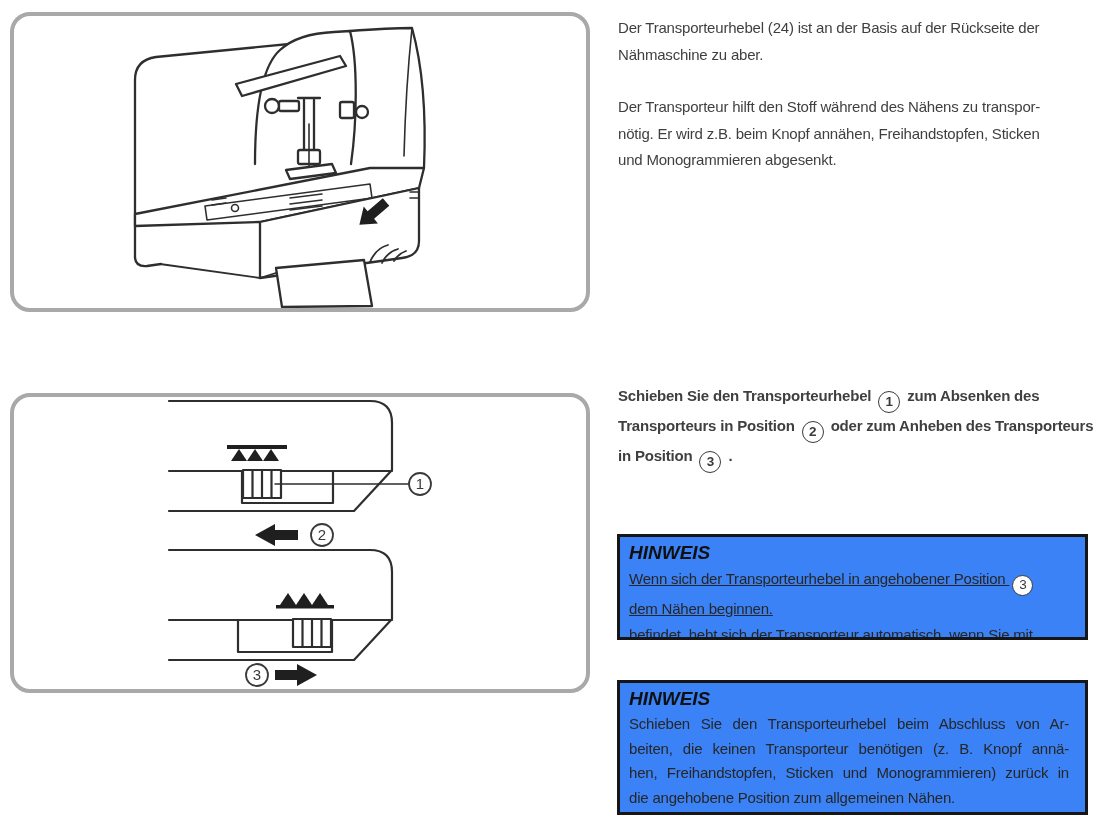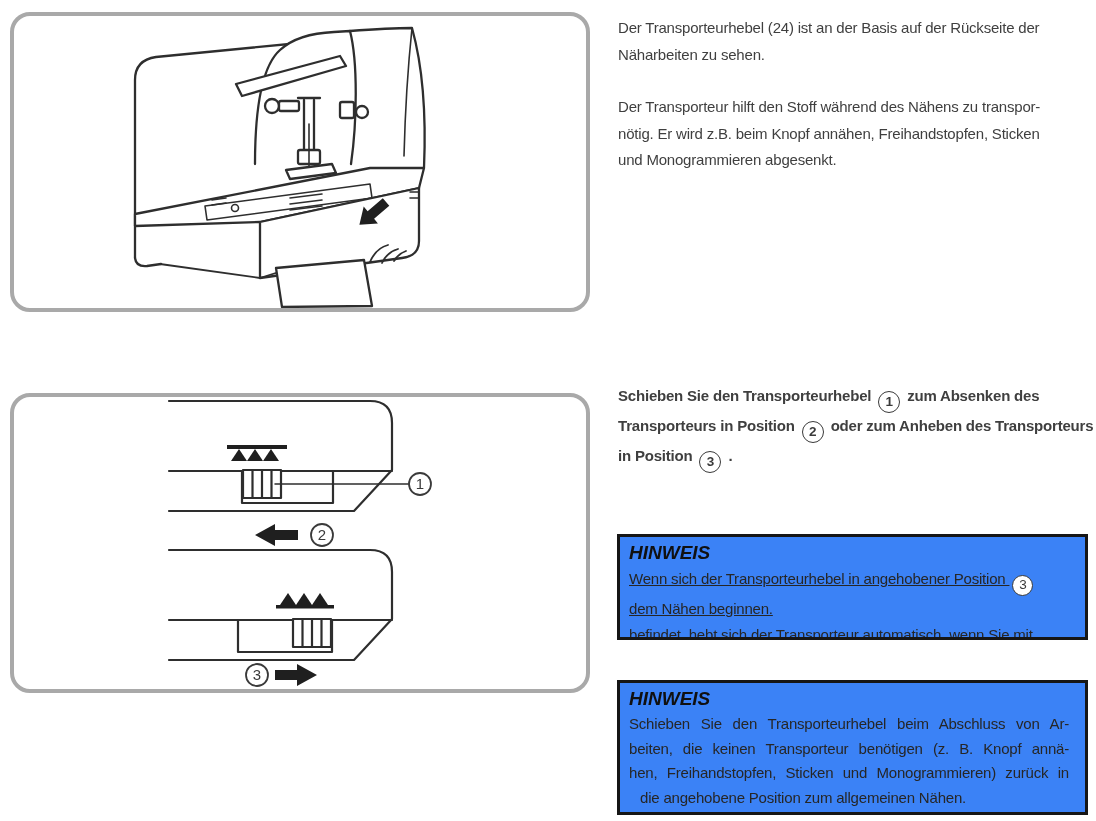--- a/index.html
+++ b/index.html
@@ -38,21 +38,21 @@
     padding:5px 16px 0 9px;color:#262626;font-size:15px;letter-spacing:-0.2px;
   }
   .note .title{
     font-weight:bold;font-style:italic;font-size:19px;line-height:22px;
     letter-spacing:0;color:#101010;margin-bottom:2px;
   }
   #note1{top:534px;height:106px;}
   #note1 .tline{white-space:nowrap;line-height:25.5px;text-decoration:underline;}
   #note2{top:680px;height:135px;}
   #note2 .tline{line-height:24.5px;text-align:justify;text-align-last:justify;}
-  #note2 .tline:last-child{text-align-last:left;margin-left:11px;}
+  #note2 .tline:last-child{text-align-last:left;}
   .note .cnum{width:21px;height:21px;line-height:18px;vertical-align:-5px;}
 </style>
 </head>
 <body>
 
 <div id="fig1" class="fig">
   <svg width="572" height="292" viewBox="0 0 572 292">
     <g stroke="#2e2e2e" stroke-width="2.3" fill="none" stroke-linejoin="round" stroke-linecap="round">
 
       <path d="M121,242 V64 Q121,44 142,41 L296,26"></path>
@@ -141,21 +141,21 @@
       <text x="406" y="92">1</text>
       <text x="308" y="143">2</text>
       <text x="243" y="283">3</text>
     </g>
   </svg>
 </div>
 
 <div id="intro" class="textblock">
   <div class="para">
       <div class="tline">Der Transporteurhebel (24) ist an der Basis auf der Rückseite der</div>
-      <div class="tline">Näharbeiten zu sehen.</div>
+      <div class="tline">Nähmaschine zu aber.</div>
     </div>
   <div class="para">
       <div class="tline">Der Transporteur hilft den Stoff während des Nähens zu transpor-</div>
       <div class="tline">nötig. Er wird z.B. beim Knopf annähen, Freihandstopfen, Sticken</div>
       <div class="tline">und Monogrammieren abgesenkt.</div>
     </div>
 </div>
 
 <div id="instruction" class="textblock">
     <div class="tline">Schieben Sie den Transporteurhebel <span class="cnum">1</span> zum Absenken des</div>

